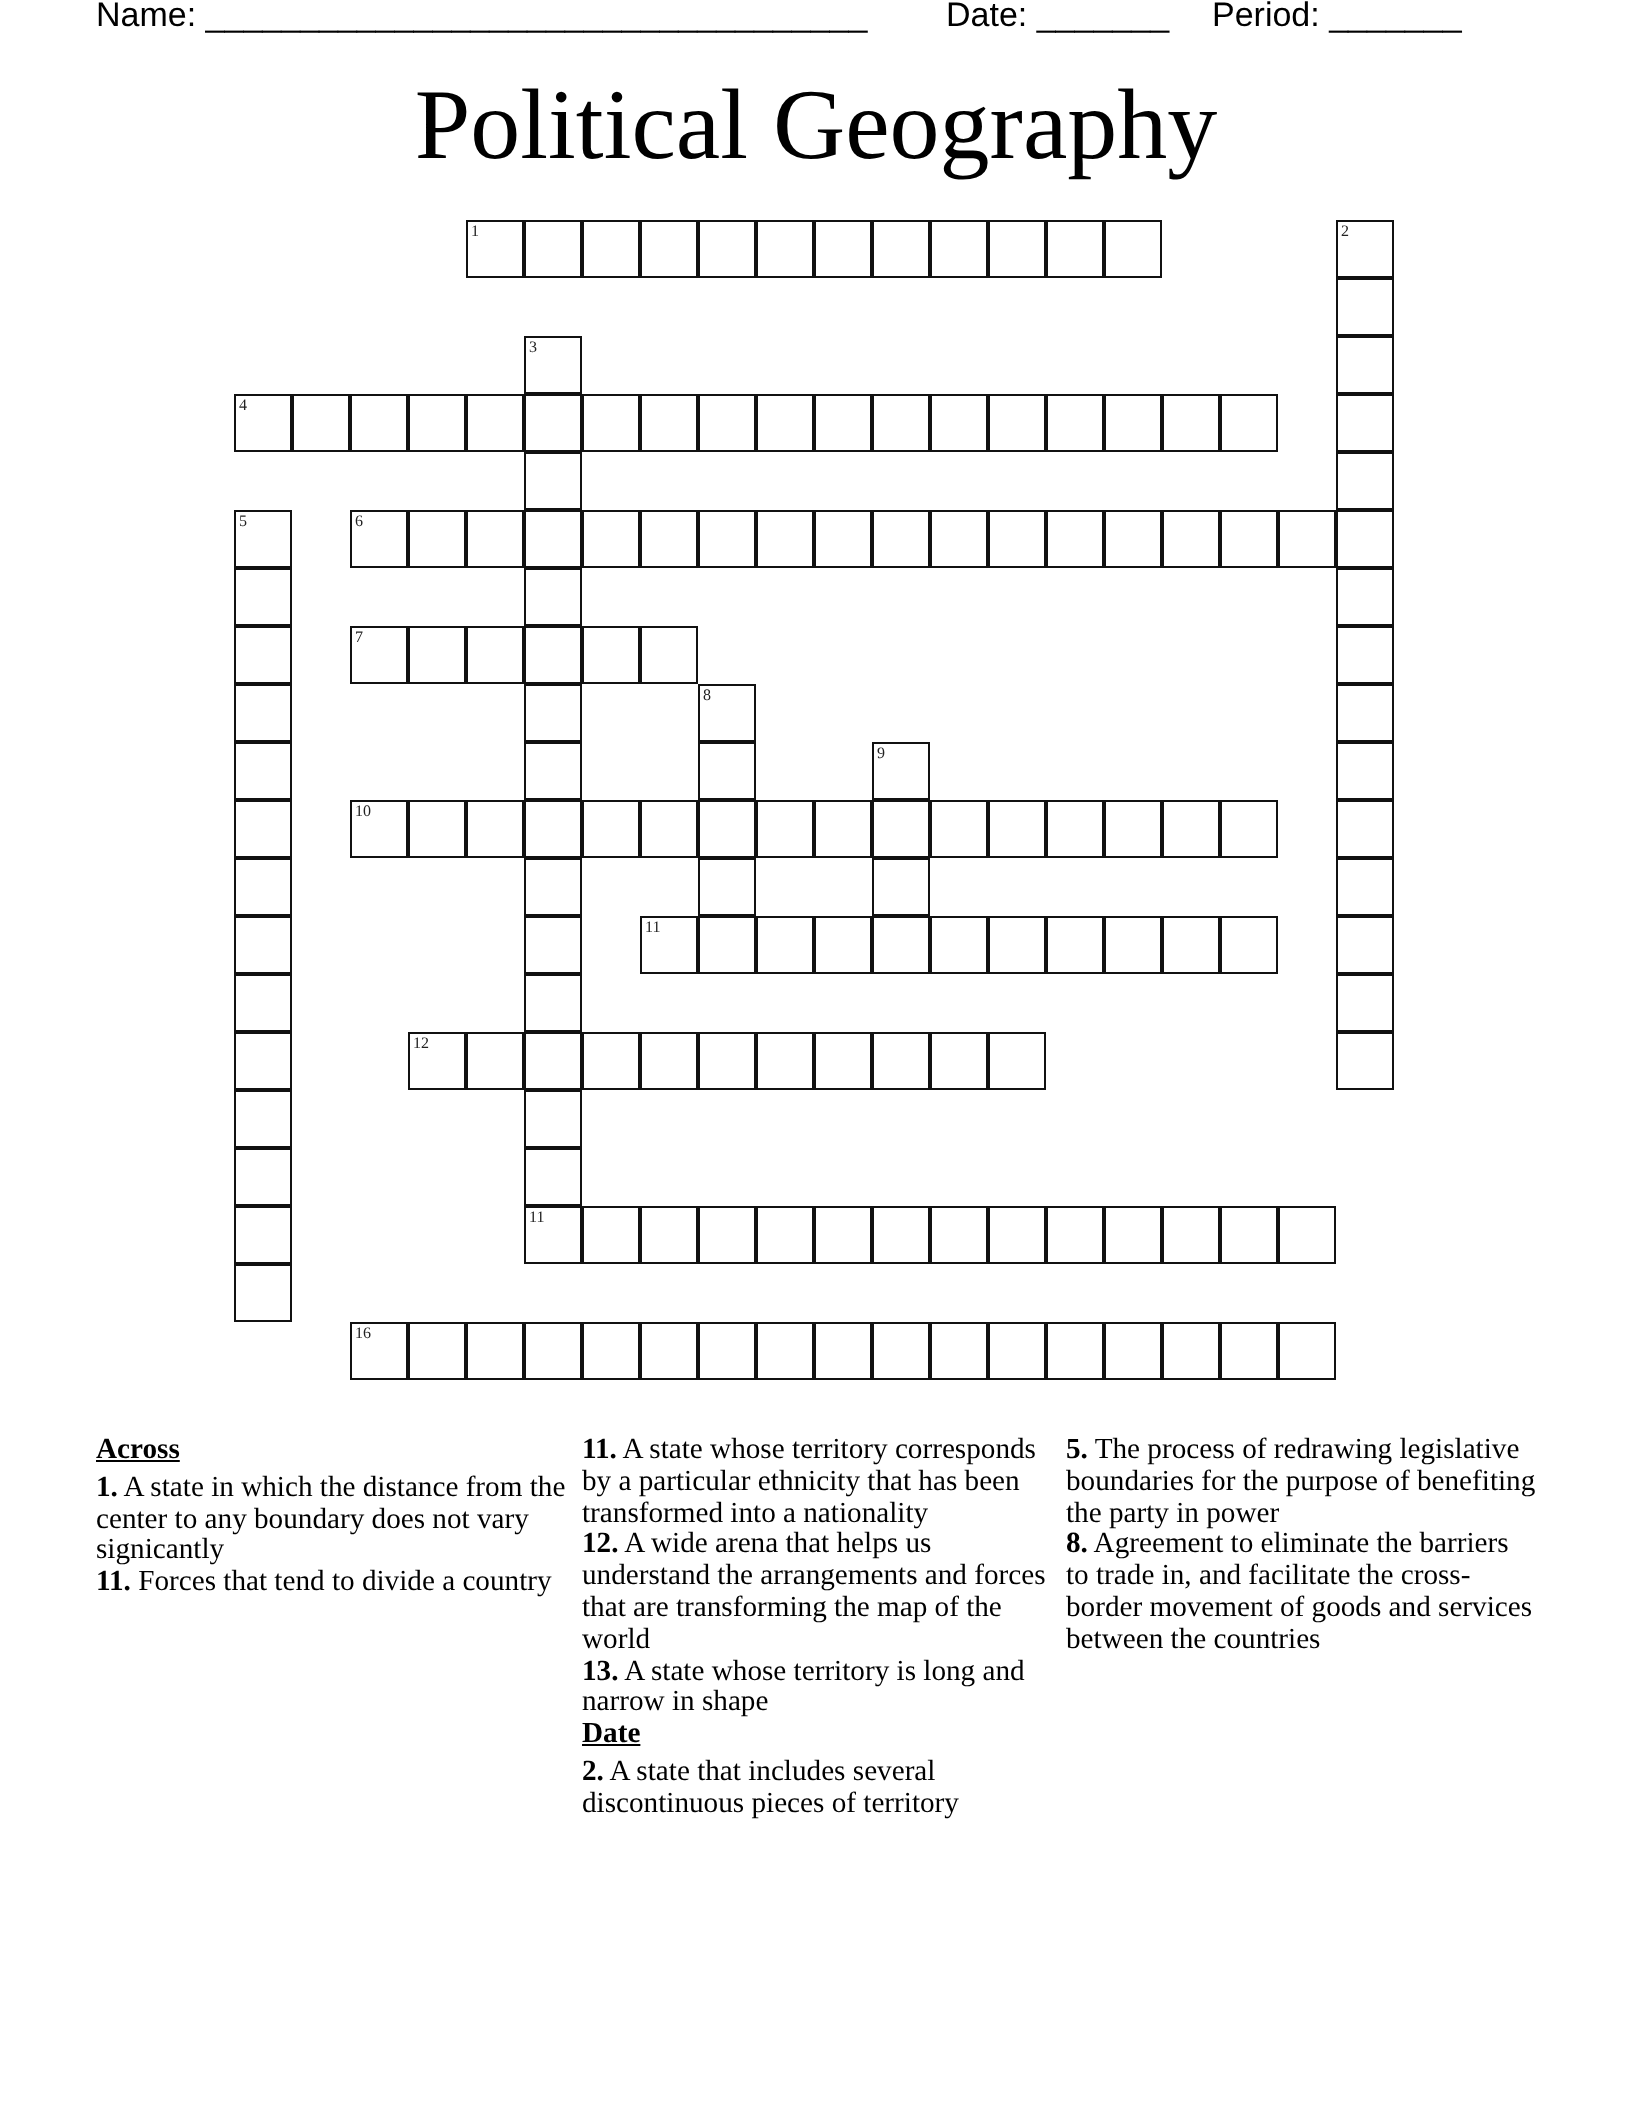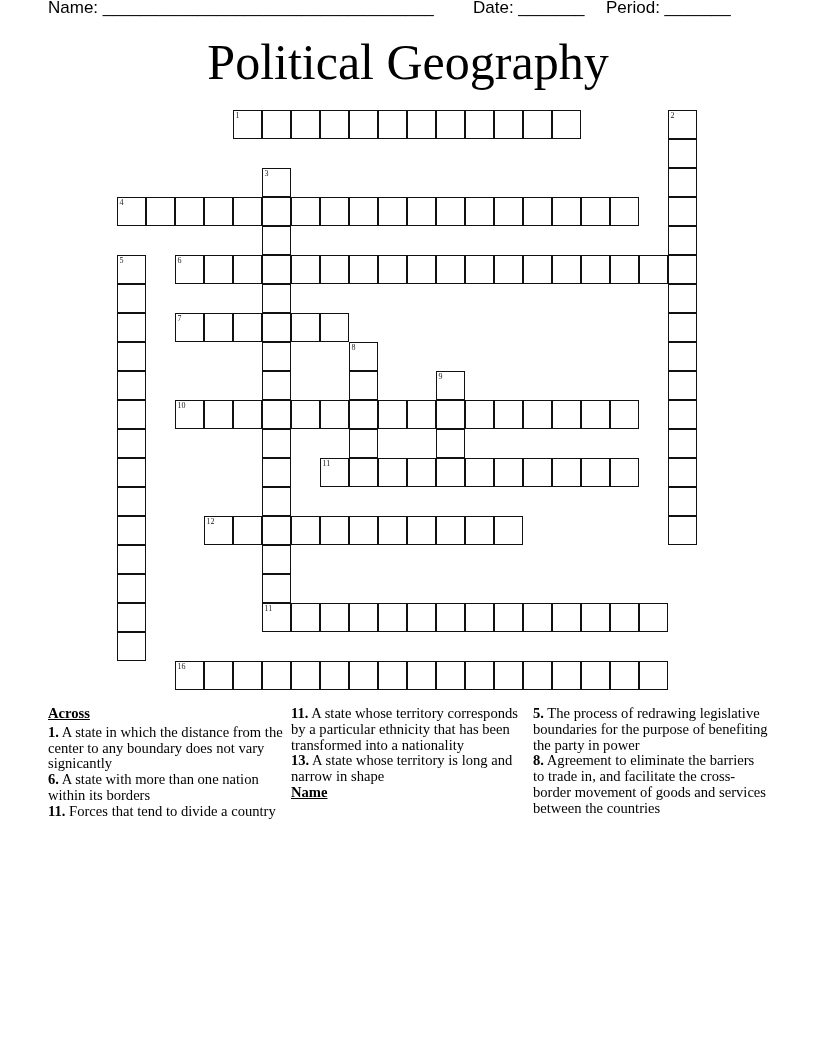--- a/index.html
+++ b/index.html
@@ -19,21 +19,21 @@
     border: 1.5px solid #111; background: #fff; margin-left: -0.5px; margin-top: -0.5px;
   }
   .cell .num {
     position: absolute; top: 1px; left: 2px; font-family: "Liberation Serif", serif;
     font-size: 8px; line-height: 8px; color: #222;
   }
   .clues {
     position: absolute; top: 702px; font-family: "Liberation Serif", serif;
     font-size: 14.6px; line-height: 15.8px;
   }
-  .clue-col { position: absolute; top: 4px; font-family: Liberation Serif, serif; }
+  .clue-col { position: absolute; top: 16px; font-family: Liberation Serif, serif; }
   .clue-head { font-weight: bold; text-decoration: underline; margin-bottom: 3px; }
   .clue b { font-weight: bold; }
 </style>
 </head>
 <body>
 
 <div class="header-line">
   <span style="left:0">Name: ___________________________________</span>
   <span style="left:425px">Date: _______</span>
   <span style="left:558px">Period: _______</span>
@@ -235,25 +235,26 @@
     <div class="cell" style="left: 552px; top: 661px;"></div>
     <div class="cell" style="left: 581px; top: 661px;"></div>
     <div class="cell" style="left: 610px; top: 661px;"></div>
     <div class="cell" style="left: 639px; top: 661px;"></div>
   </div>
 
 <div class="clues">
   <div class="clue-col" id="col1" style="left:48px; width:235px;">
       <div class="clue-head">Across</div>
       <div class="clue"><b>1.</b> A state in which the distance from the center to any boundary does not vary signicantly</div>
-      <div class="clue"><b>6.</b> A state with more than one nation within its borders</div>
       <div class="clue"><b>11.</b> Forces that tend to divide a country</div>
     </div>
   <div class="clue-col" id="col2" style="left:291px; width:236px;">
       <div class="clue"><b>11.</b> A state whose territory corresponds by a particular ethnicity that has been transformed into a nationality</div>
+      <div class="clue"><b>12.</b> A wide arena that helps us understand the arrangements and forces that are transforming the map of the world</div>
       <div class="clue"><b>13.</b> A state whose territory is long and narrow in shape</div>
-      <div class="clue-head">Name</div>
+      <div class="clue-head">Date</div>
+      <div class="clue"><b>2.</b> A state that includes several discontinuous pieces of territory</div>
     </div>
   <div class="clue-col" id="col3" style="left:533px; width:236px;">
       <div class="clue"><b>5.</b> The process of redrawing legislative boundaries for the purpose of benefiting the party in power</div>
       <div class="clue"><b>8.</b> Agreement to eliminate the barriers to trade in, and facilitate the cross-border movement of goods and services between the countries</div>
     </div>
 </div>
 
 </body></html>

